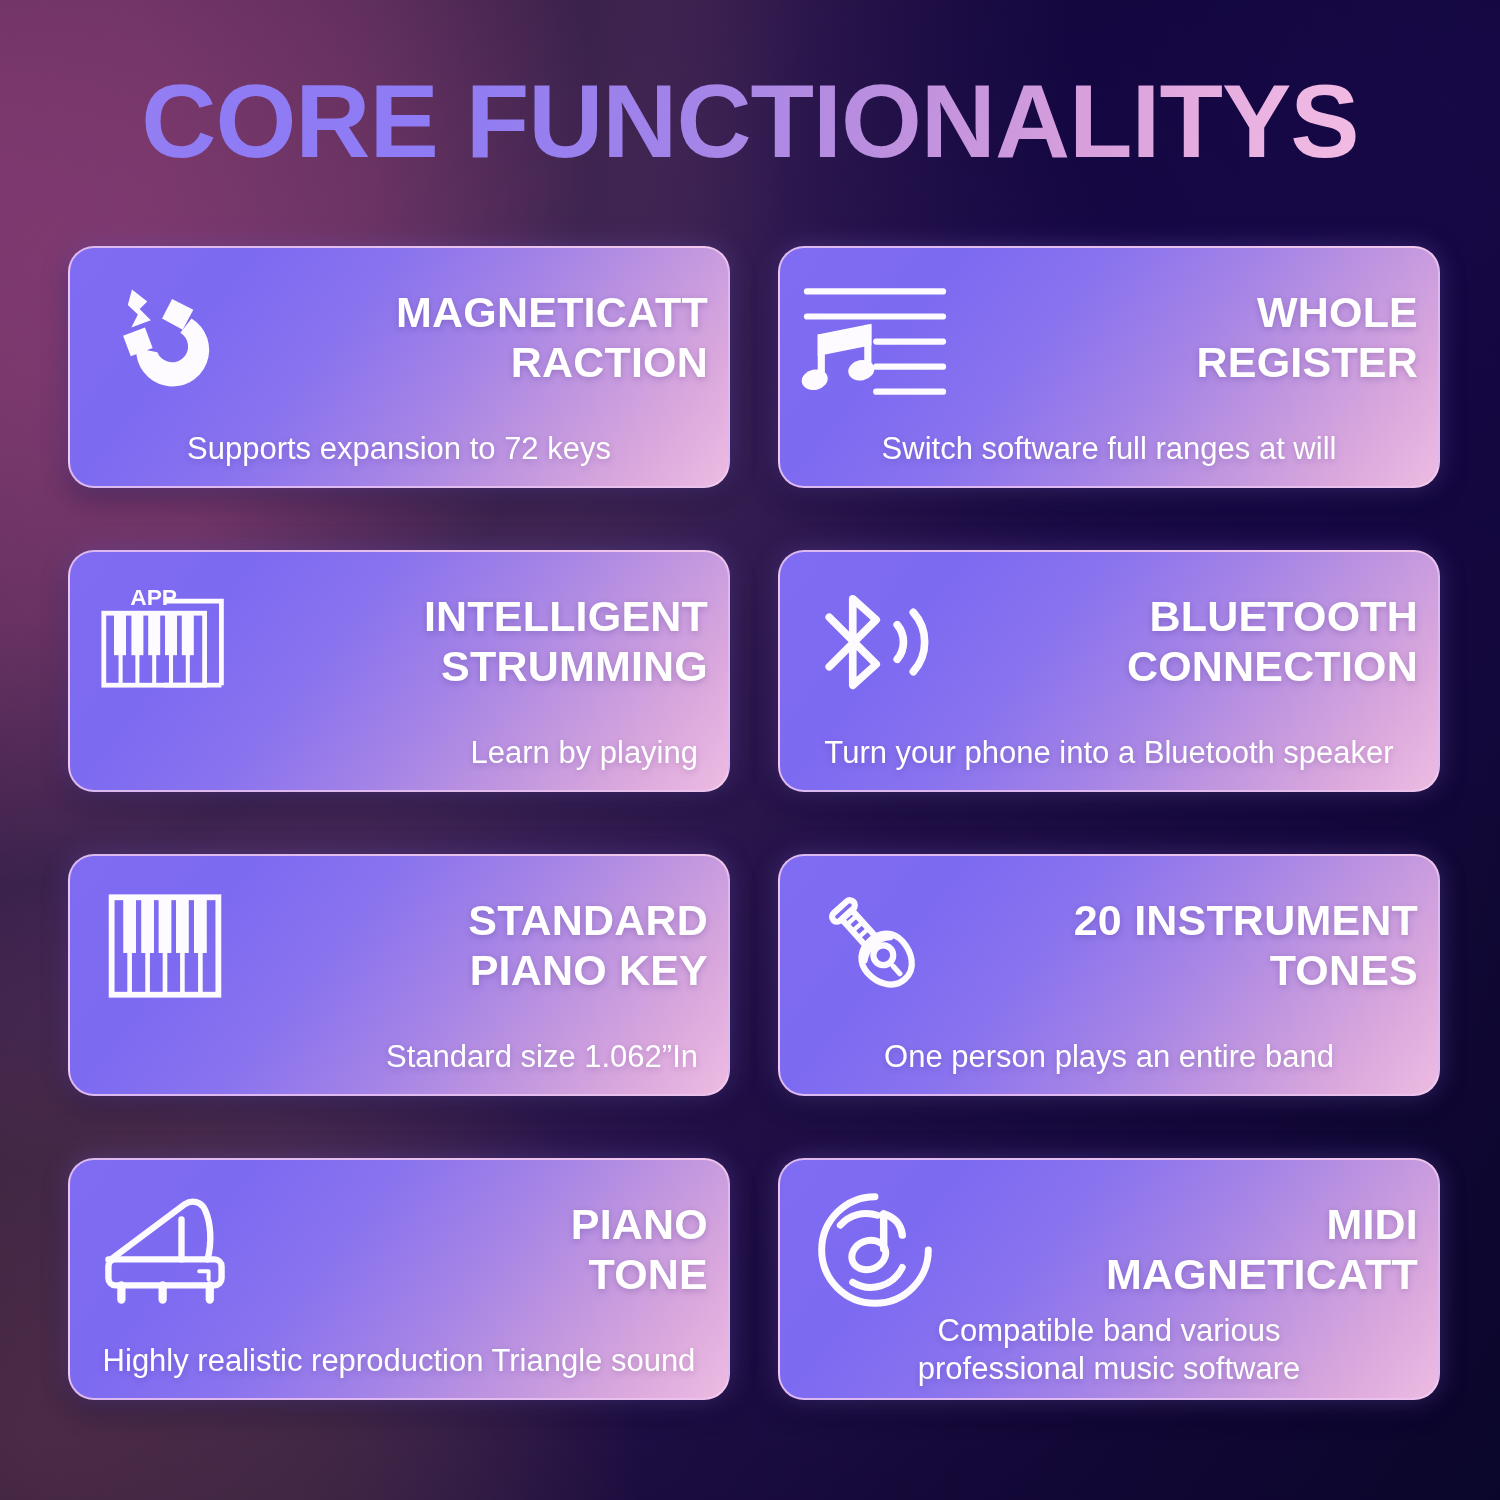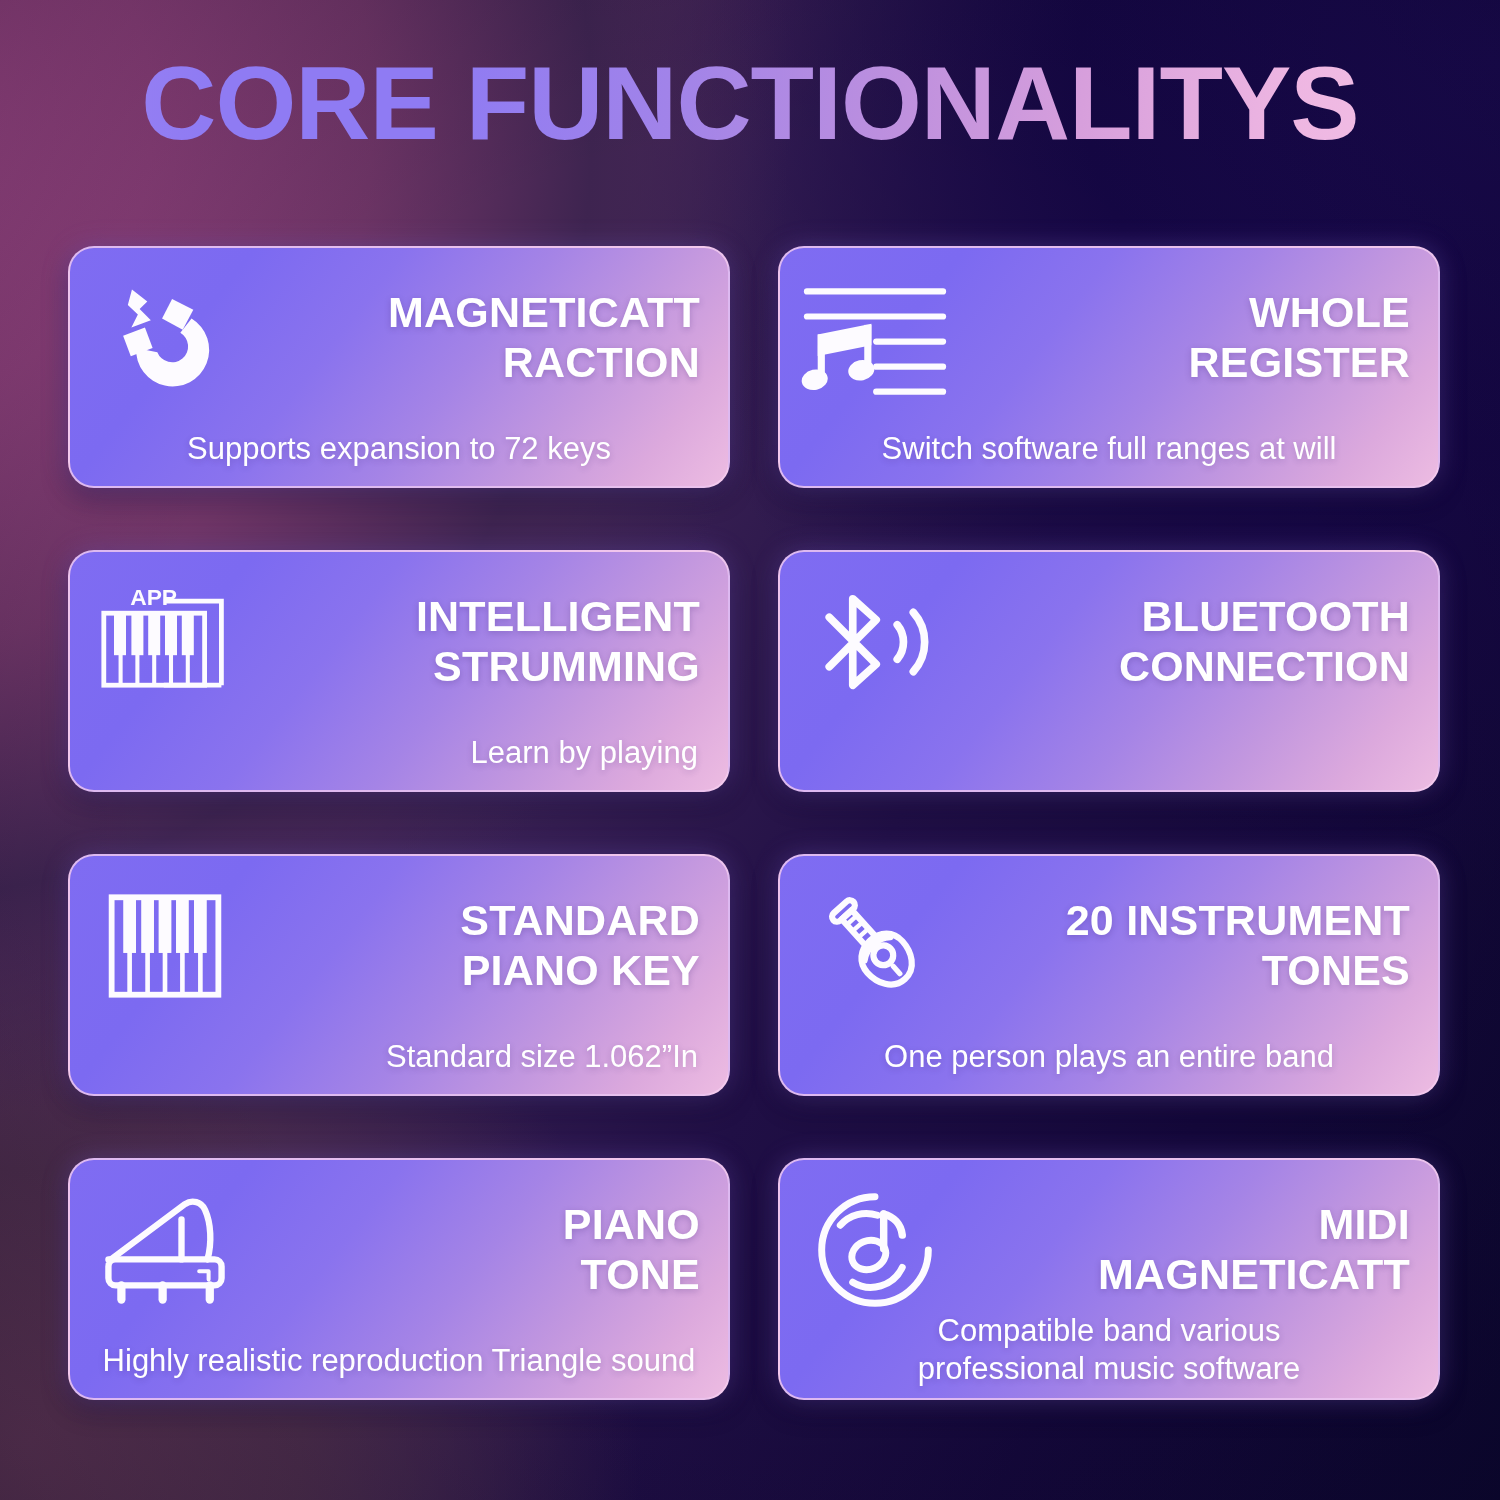--- a/index.html
+++ b/index.html
@@ -28,21 +28,21 @@
   }
   #bg-vignette {
     position: absolute;
     inset: 0;
     background: radial-gradient(ellipse 1500px 1500px at 50% 50%, rgba(0,0,0,0) 40%, rgba(5,2,22,0.42) 100%);
   }
 
   
   #title {
     position: absolute;
-    top: 46px;
+    top: 64px;
     left: 0;
     width: 1500px;
     text-align: center;
     font-size: 104px;
     font-weight: bold;
     letter-spacing: -1px;
     line-height: 1.1;
     white-space: nowrap;
     background-image: linear-gradient(95deg,
         #9E84F2 0%,
@@ -108,21 +108,21 @@
     align-items: center;
     justify-content: center;
   }
 
   .icon-wrap svg {
     display: block;
   }
 
   .title-wrap {
     flex: 1 1 auto;
-    padding-right: 28px;
+    padding-right: 20px;
     text-align: right;
   }
 
   .card-title {
     color: #ffffff;
     font-size: 43px;
     font-weight: bold;
     line-height: 1.16;
     letter-spacing: 0.2px;
     text-shadow: 0 2px 6px rgba(60, 30, 110, 0.25);
@@ -255,20 +255,21 @@
           <path d="M18 30 L56 68 L37 85 V15 L56 32 L18 70"></path>
           <path d="M73 36 A22 22 0 0 1 73 64"></path>
           <path d="M86 26 A36 36 0 0 1 86 74"></path>
         </svg>
       </div>
       <div class="title-wrap">
         <div class="card-title">BLUETOOTH</div>
         <div class="card-title">CONNECTION</div>
       </div>
     </div>
+    <div class="card-desc">Turn your phone into a Bluetooth speaker</div>
   </div>
 
   <div class="card">
     <div class="card-top">
       <div class="icon-wrap">
         <svg width="122" height="116" viewBox="0 0 104 100" fill="none">
           <rect x="6" y="8" width="92" height="84" stroke="#FDFBFF" stroke-width="5" fill="none"></rect>
           <g stroke="#FDFBFF" stroke-width="4">
             <line x1="21.5" y1="8" x2="21.5" y2="92"></line>
             <line x1="37" y1="8" x2="37" y2="92"></line>

